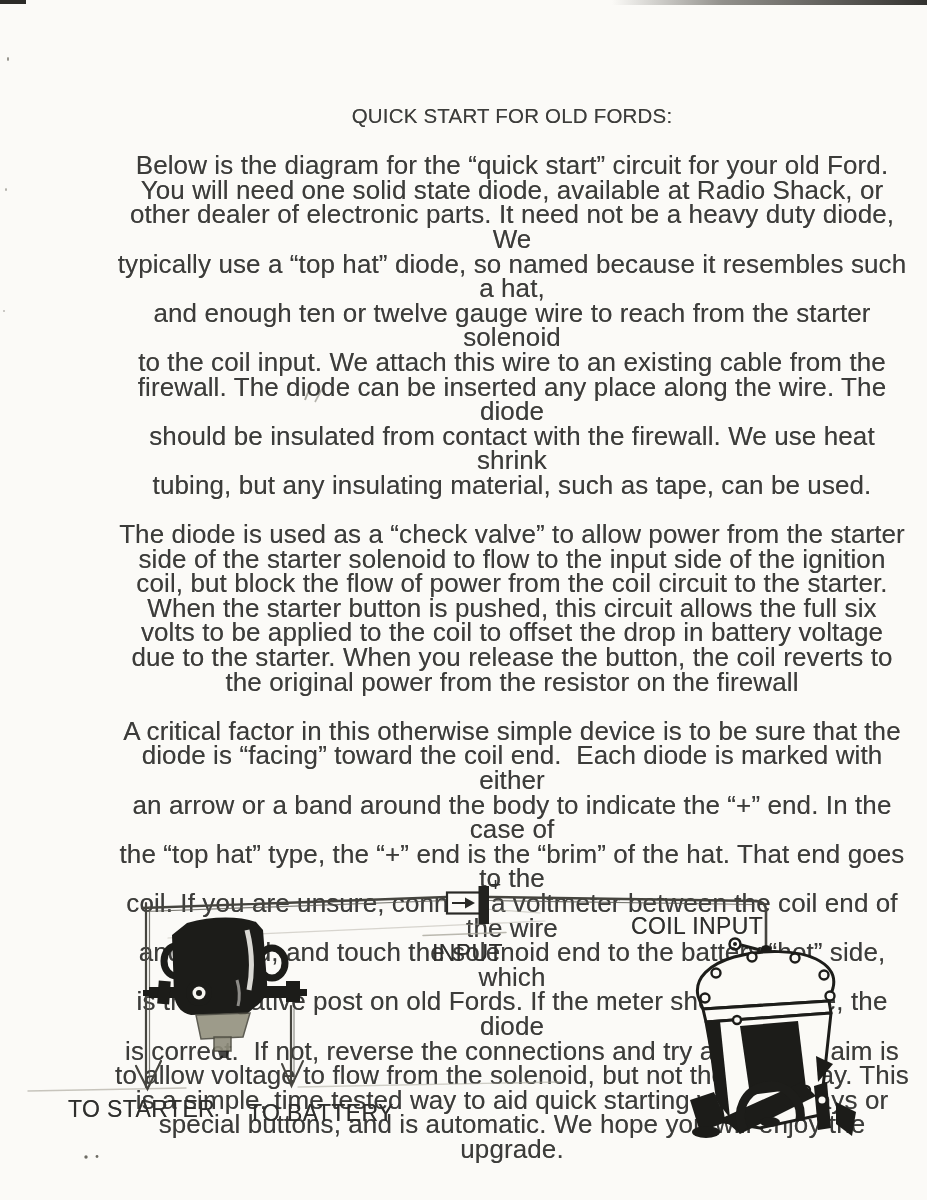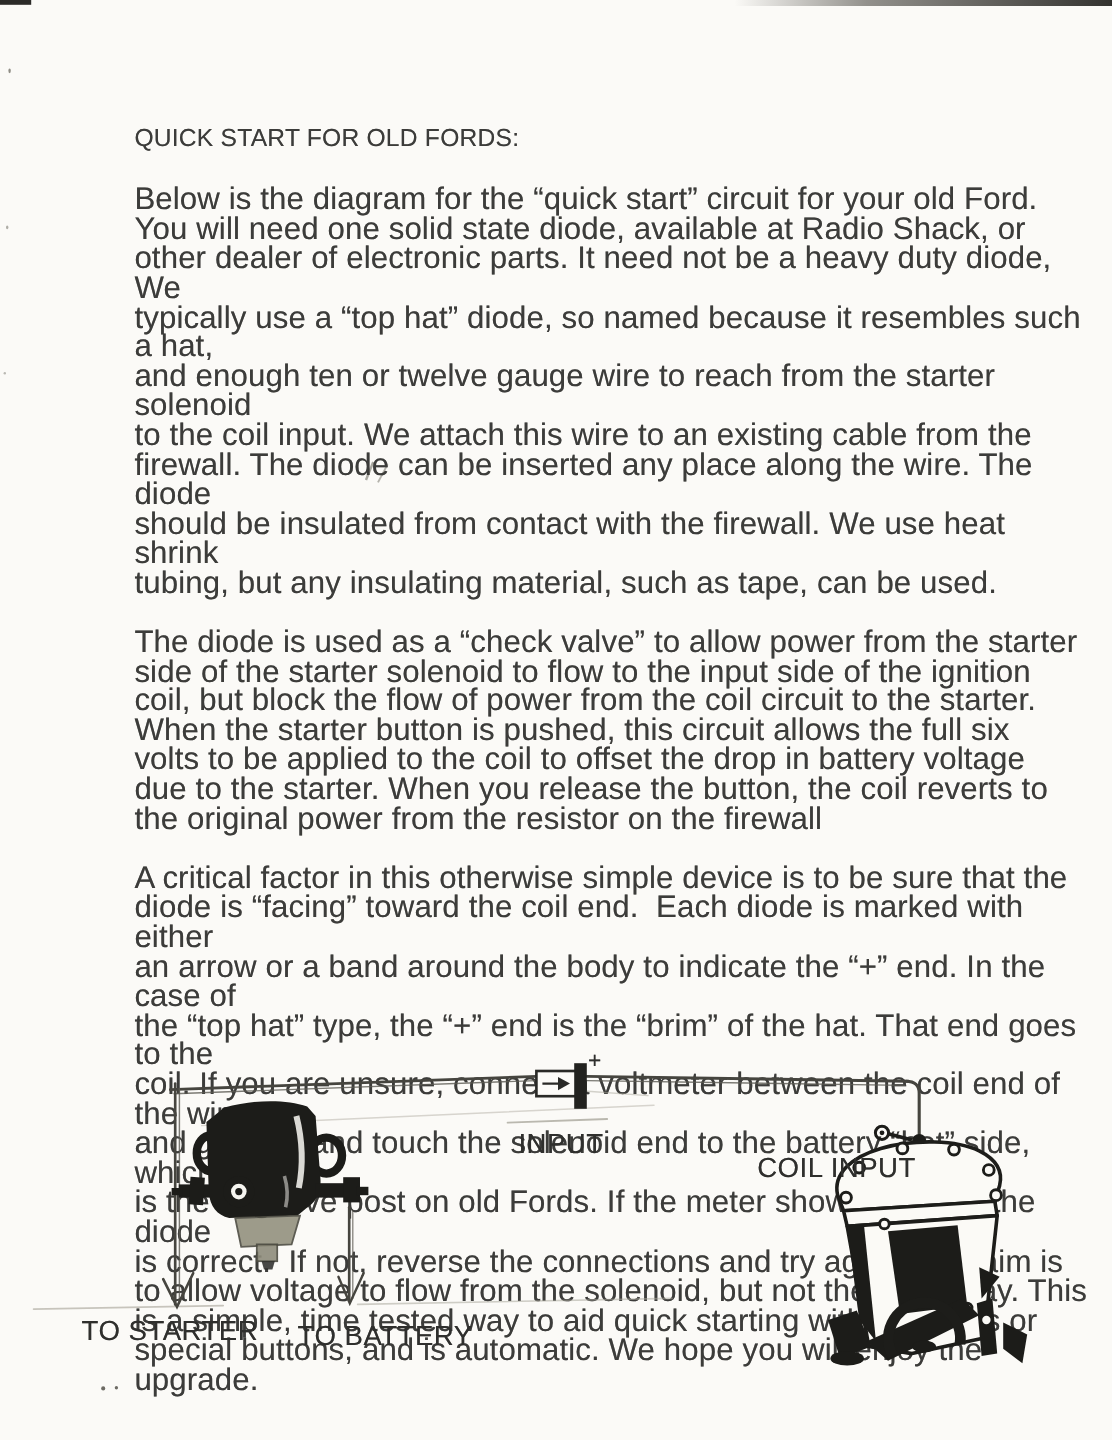--- a/index.html
+++ b/index.html
@@ -3,40 +3,40 @@
 <meta charset="utf-8">
 <style>
   :root { --paper:#fbfaf7; --ink:#3c3c3a; --label-ink:#2f2f2d; }
   * { box-sizing: border-box; }
   html,body { margin:0; padding:0; }
   body {
     width:927px; height:1200px; position:relative; overflow:hidden;
     background:var(--paper);
     font-family:"Liberation Sans","DejaVu Sans",sans-serif;
   }
-  .page { position:absolute; inset:0; }
+  .page { position:absolute; inset:0;text-align:center; }
 
   
   .doc { position:absolute; left:112px; top:104px; width:800px; color:var(--ink); }
   .doc h1 {
     margin:0; font-size:20.5px; font-weight:400; line-height:24.6px;
     letter-spacing:.2px; text-shadow:0 0 .5px rgba(55,55,52,.55);
   }
   .doc p {
     margin:24.6px 0 0 0; font-size:26px; font-weight:400; line-height:24.6px;
     white-space:pre-wrap; letter-spacing:.1px; text-shadow:0 0 .5px rgba(55,55,52,.55);
   }
 
   
   .dlabel {
     position:absolute; color:var(--label-ink); font-size:23px; font-weight:400;
     letter-spacing:.4px; white-space:nowrap; text-shadow:0 0 .5px rgba(40,40,38,.6);
   }
   #lbl-diode   { left:432px; top:940px; }
-  #lbl-coil    { left:631px; top:913px;margin-top:47px; }
+  #lbl-coil    { left:631px; top:913px; }
   #lbl-starter { left:68px;  top:1096px; }
   #lbl-battery { left:248px; top:1100px; }
   #lbl-plus    { left:490px; top:874px; font-size:19px; letter-spacing:0; }
 
   
   .diagram-svg { position:absolute; left:0; top:860px; width:927px; height:340px; }
   .wire   { stroke:#46453f; fill:none; stroke-linecap:round; }
   .wire2  { stroke:#5b5a52; fill:none; stroke-linecap:round; opacity:.8; }
   .inkfill{ fill:#1c1c19; }
   .outline{ fill:#fbfaf6; stroke:#1d1d1a; stroke-width:3; stroke-linejoin:round; }

